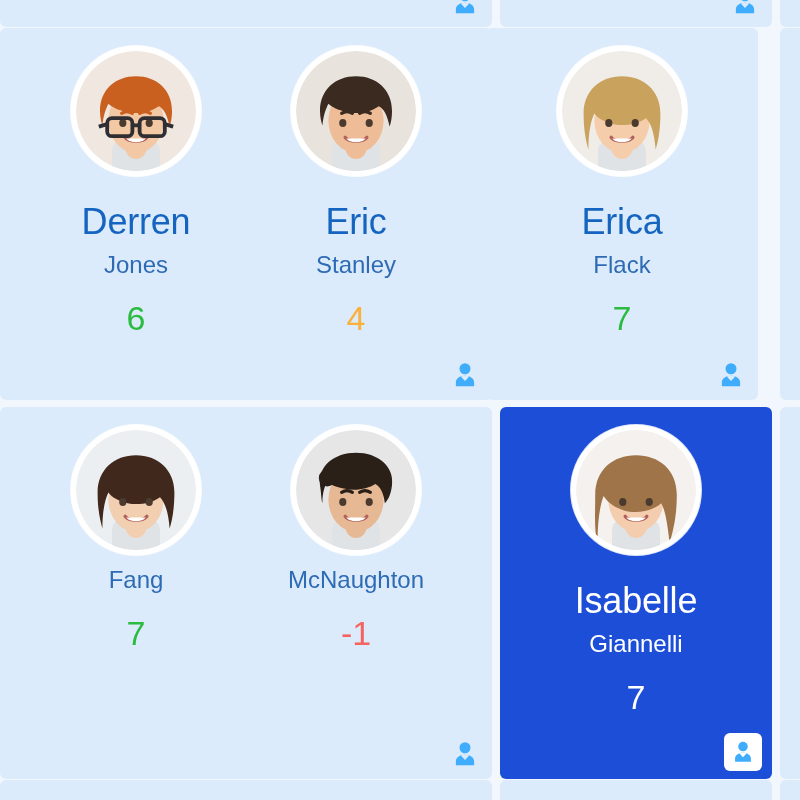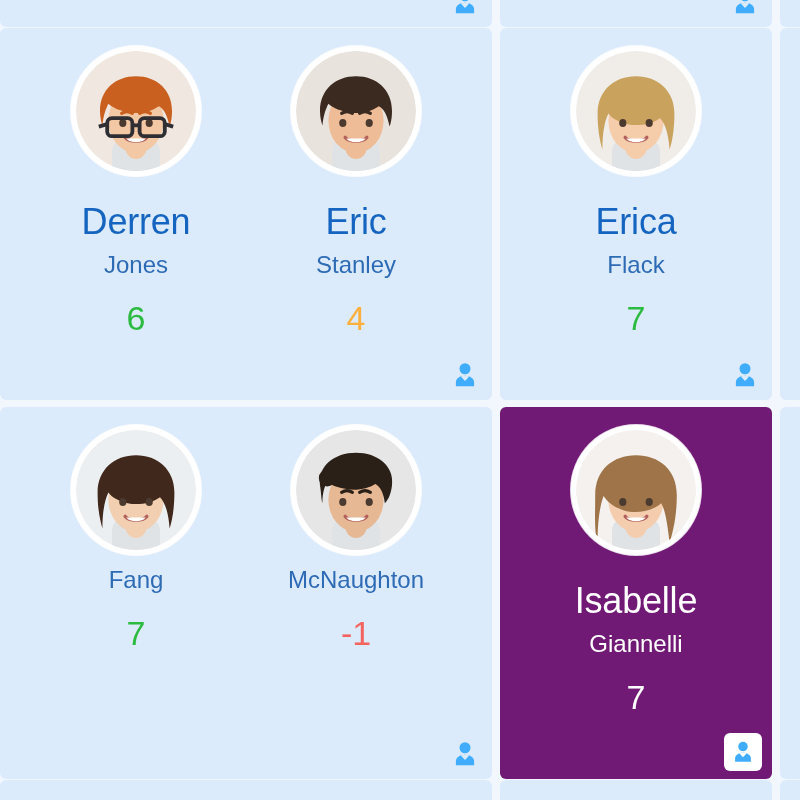--- a/index.html
+++ b/index.html
@@ -17,21 +17,21 @@
     background: #f2f7fd;
   }
 
   
   .card {
     position: absolute;
     background: #dcebfb;
     border-radius: 6px;
     overflow: hidden;
   }
-  .card.selected { background: #701a75; }
+  .card.selected { background: #1d4ed8; }
 
   .card-inner {
     position: absolute;
     left: 0; top: 0;
     width: 100%;
     height: 372px;       
     display: flex;
     flex-direction: column;
     align-items: center;
   }
@@ -171,21 +171,21 @@
         <div class="score orange">4</div>
       </div>
       <div class="badge">
         <svg viewBox="0 0 24 24" aria-hidden="true">
           <circle cx="12" cy="7" r="4.4" fill="#3fadfb"></circle>
           <path d="M12 12.6c-4.2 0-7.3 2.3-7.3 5.2V21h14.6v-3.2c0-2.9-3.1-5.2-7.3-5.2z" fill="#3fadfb"></path>
           <path d="M8.6 13.2 12 16.8l3.4-3.6a11 11 0 0 0-6.8 0z" fill="#dcebfb"></path>
         </svg>
       </div>
     </div>
-    <div class="card" style="left: 500px; top: 28px; width: 272px; height: 372px;">
+    <div class="card" style="left: 486px; top: 28px; width: 272px; height: 372px;">
       <div class="card-inner">
         <div class="avatar">
           <div class="photo">
             <svg viewBox="0 0 100 100" preserveAspectRatio="xMidYMid slice" aria-hidden="true">
               <rect width="100" height="100" fill="#f0ece8"></rect>
               <path d="M30 84c0-9 9-13 20-13s20 4 20 13v16H30z" fill="#dfe3e6"></path>
               <ellipse cx="50" cy="58" rx="23" ry="27" fill="#f5cdab"></ellipse>
               <ellipse cx="50" cy="80" rx="9" ry="10" fill="#f5cdab"></ellipse>
               <path d="M18 52c0-19 14-31 32-31s32 12 32 31c0 14-2 24-4 30-1-14-4-22-8-26-7 5-18 7-27 5-8-2-13-5-16-9-3 6-5 16-5 30-2-7-4-16-4-30z" fill="#c9a35e"></path>
               <ellipse cx="39" cy="60" rx="3" ry="3.4" fill="#4b3a2f"></ellipse>

